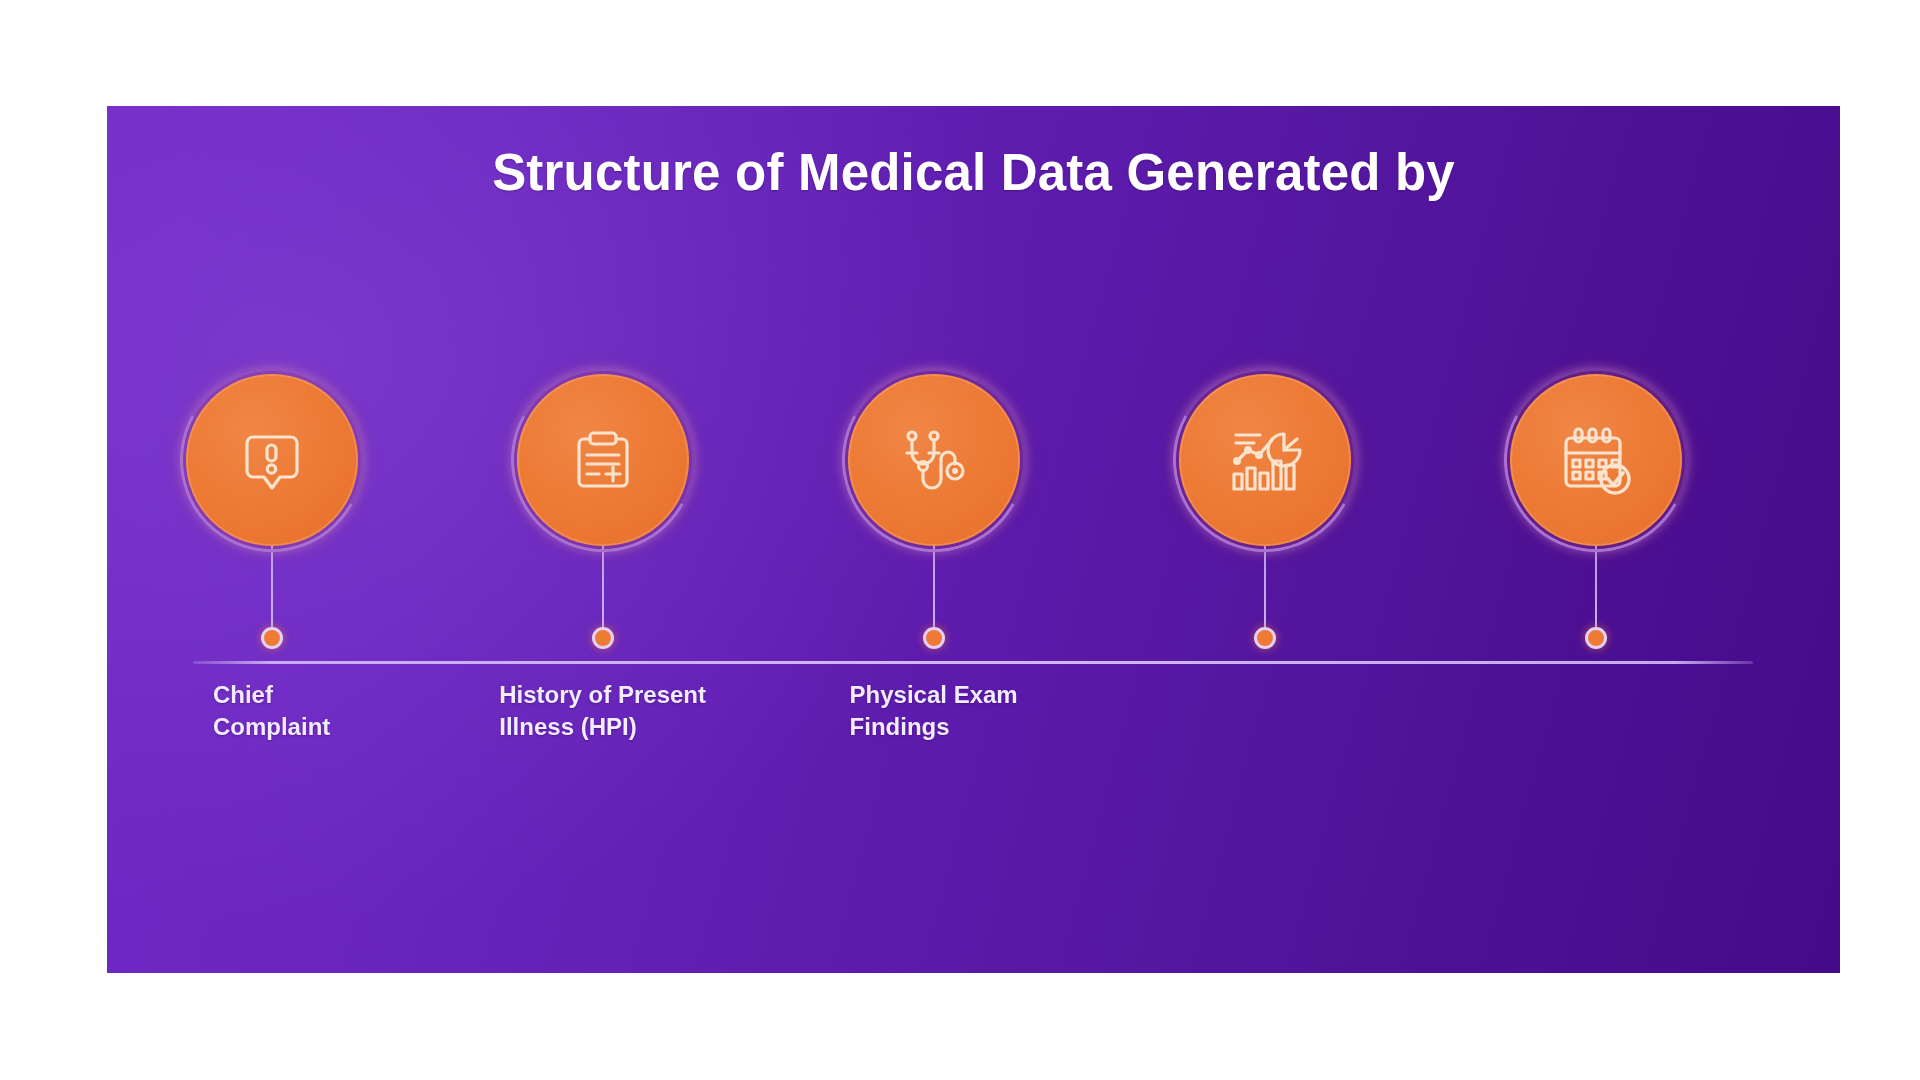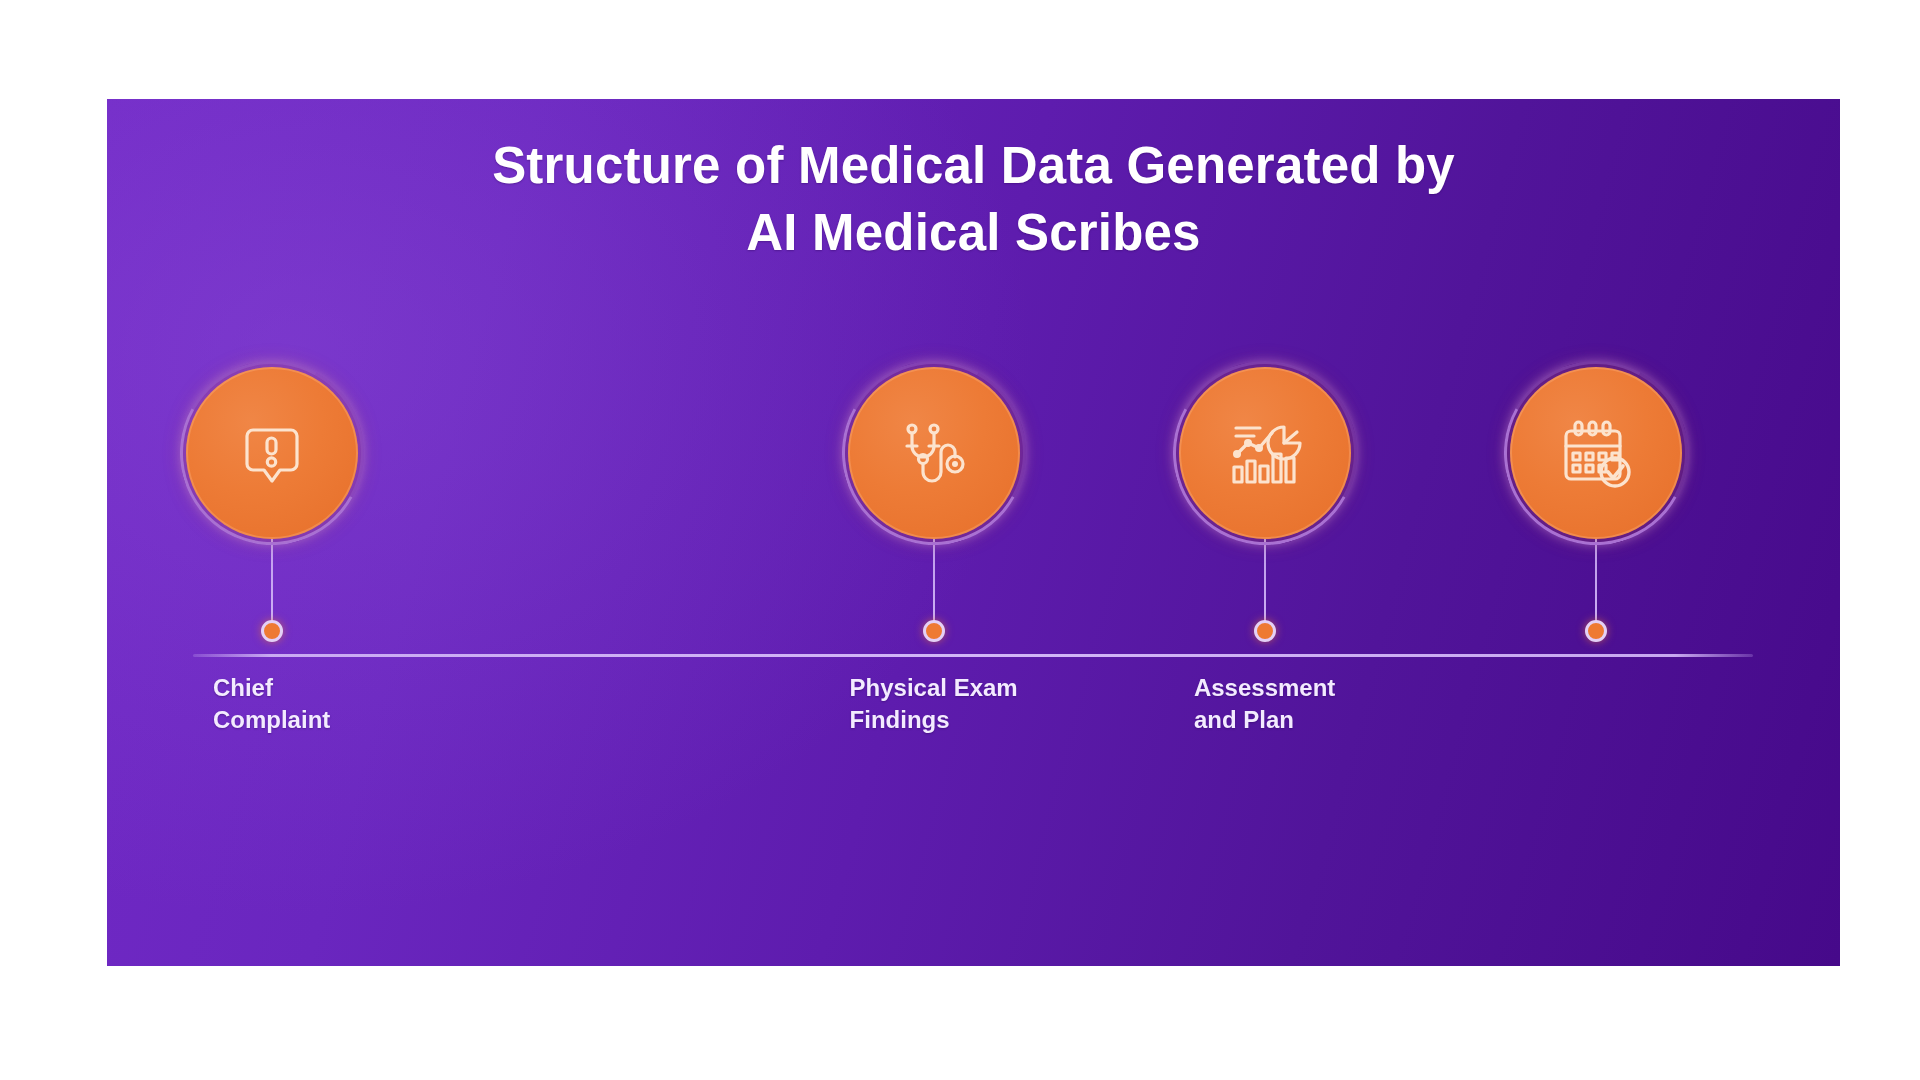--- a/index.html
+++ b/index.html
@@ -9,21 +9,21 @@
     font-family:"Liberation Sans", sans-serif;
     overflow:hidden;
   }
   #stage {
     position:relative;
     width:1920px; height:1080px;
     background:#ffffff;
   }
   #canvas {
     position:absolute;
-    left:107px; top:99px;
+    left:107px; top:106px;
     width:1733px; height:867px;
     background:linear-gradient(105deg, #7129C6 0%, #6A26BF 22%, #5E1CAE 48%, #51149A 72%, #46098A 100%);
     overflow:hidden;
   }
   
   #canvas::before{
     content:"";
     position:absolute;
     left:-8%; top:-25%;
     width:62%; height:120%;
@@ -138,21 +138,20 @@
   }
 </style>
 </head>
 <body>
 
 <div id="stage">
   <div id="canvas">
 
     <div class="title-block">
       <span class="title-line">Structure of Medical Data Generated by</span>
-      <span class="title-line">AI Medical Scribes</span>
     </div>
 
     <div id="timeline"></div>
 
     <div id="nodes">
 
       <div class="node" style="left:9.5%;">
         <div class="circle-wrap">
           <div class="ring"></div>
           <div class="circle">
@@ -164,20 +163,42 @@
               </svg>
             </span>
           </div>
         </div>
         <div class="stem"></div>
         <div class="dot"></div>
         <div class="node-label">Chief
 Complaint</div>
       </div>
 
+      <div class="node" style="left:28.6%;">
+        <div class="circle-wrap">
+          <div class="ring"></div>
+          <div class="circle">
+            <span>
+              <svg width="86" height="86" viewBox="0 0 86 86">
+                <path class="icon-stroke" d="M30 22 h-6 a5 5 0 0 0-5 5 v37 a5 5 0 0 0 5 5 h38 a5 5 0 0 0 5-5 v-37 a5 5 0 0 0-5-5 h-6"></path>
+                <rect class="icon-stroke" x="30" y="16" width="26" height="11" rx="3.5"></rect>
+                <line class="icon-stroke" x1="27" y1="38" x2="59" y2="38"></line>
+                <line class="icon-stroke" x1="27" y1="47" x2="59" y2="47"></line>
+                <line class="icon-stroke" x1="27" y1="57" x2="39" y2="57"></line>
+                <line class="icon-stroke" x1="53" y1="50" x2="53" y2="64"></line>
+                <line class="icon-stroke" x1="46" y1="57" x2="60" y2="57"></line>
+              </svg>
+            </span>
+          </div>
+        </div>
+        <div class="stem"></div>
+        <div class="dot"></div>
+        <div class="node-label">History of Present
+Illness (HPI)</div>
+      </div>
 
       <div class="node" style="left:47.7%;">
         <div class="circle-wrap">
           <div class="ring"></div>
           <div class="circle">
             <span>
               <svg width="86" height="86" viewBox="0 0 86 86">
                 <circle class="icon-stroke" cx="21" cy="19" r="4"></circle>
                 <circle class="icon-stroke" cx="43" cy="19" r="4"></circle>
                 <path class="icon-stroke" d="M21 23 v13 a11 11 0 0 0 22 0 v-13"></path>
@@ -215,22 +236,20 @@
                 <rect class="icon-stroke" x="25" y="51" width="8" height="21"></rect>
                 <rect class="icon-stroke" x="38" y="56" width="8" height="16"></rect>
                 <rect class="icon-stroke" x="51" y="44" width="8" height="28"></rect>
                 <rect class="icon-stroke" x="64" y="48" width="8" height="24"></rect>
               </svg>
             </span>
           </div>
         </div>
         <div class="stem"></div>
         <div class="dot"></div>
-        <div class="node-label">Assessment
-and Plan</div>
       </div>
 
       <div class="node" style="left:85.9%;">
         <div class="circle-wrap">
           <div class="ring"></div>
           <div class="circle">
             <span>
               <svg width="86" height="86" viewBox="0 0 86 86">
                 <path class="icon-stroke" d="M13 26 a5 5 0 0 1 5-5 h44 a5 5 0 0 1 5 5 v38 a5 5 0 0 1-5 5 h-44 a5 5 0 0 1-5-5 z"></path>
                 <line class="icon-stroke" x1="13" y1="36" x2="67" y2="36"></line>

